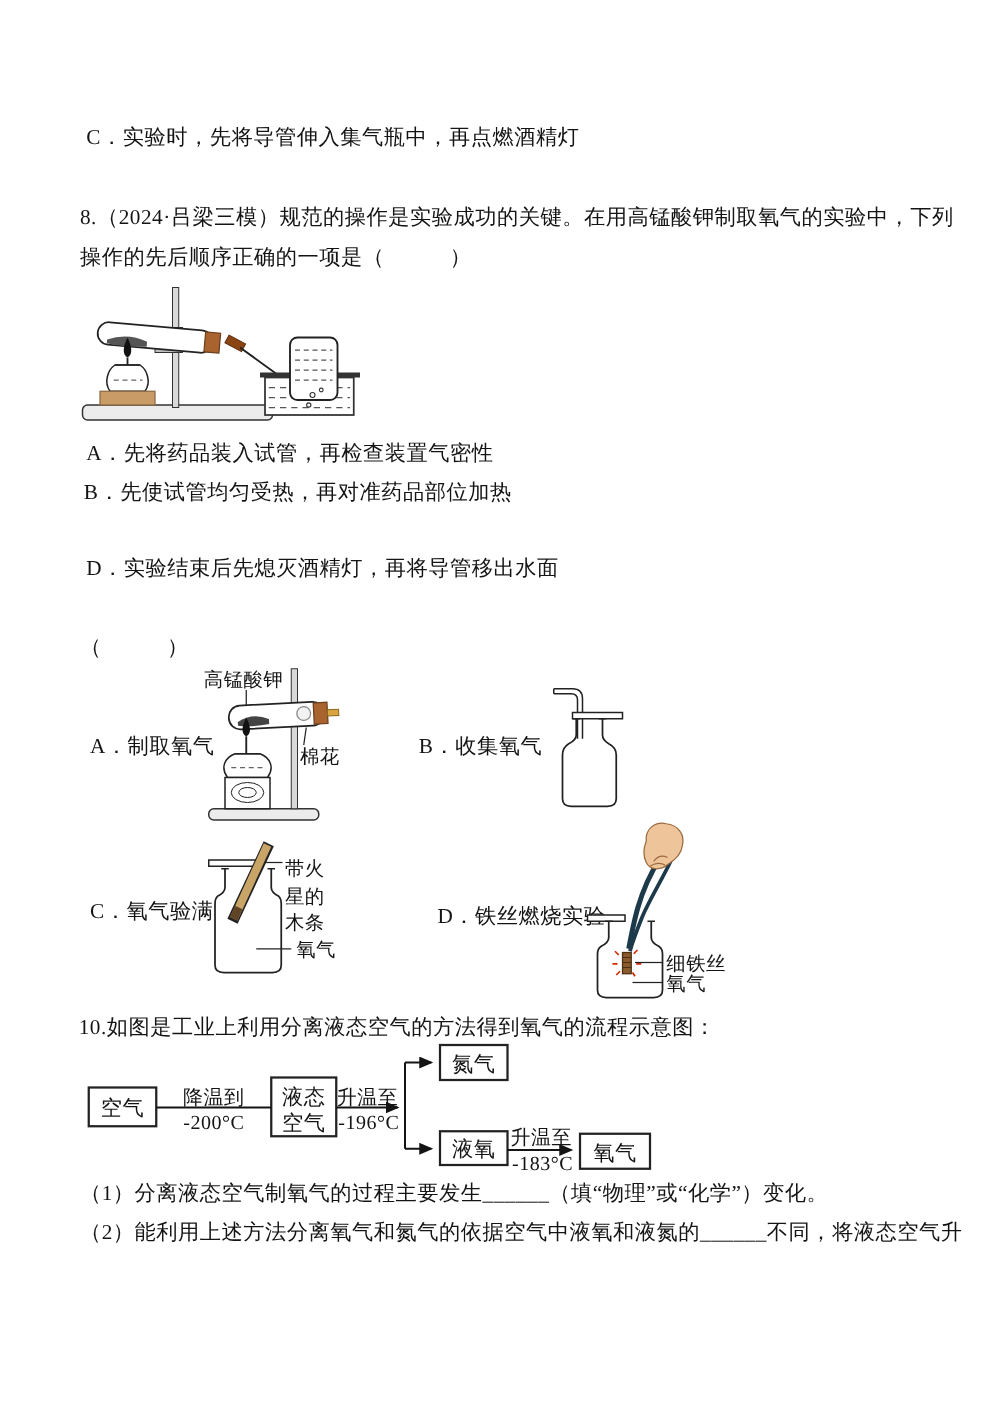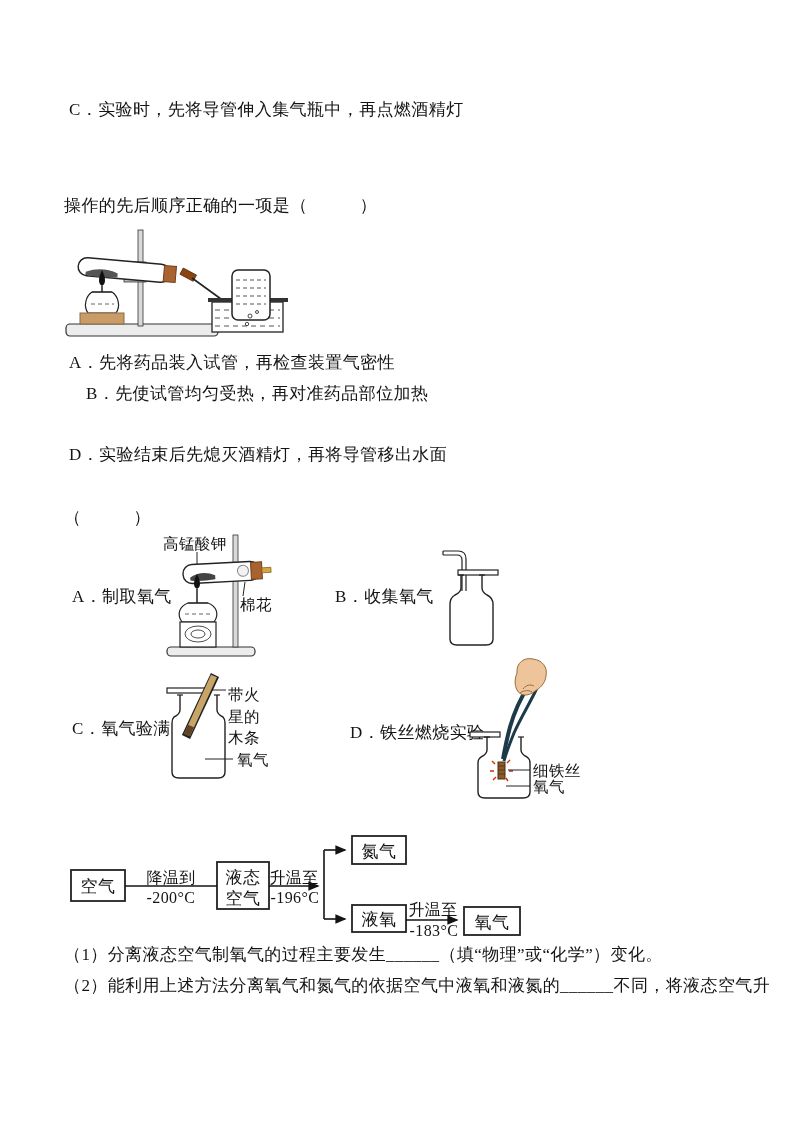--- a/index.html
+++ b/index.html
@@ -28,20 +28,21 @@
   .fig .flowbox-label{font-size:17px;}
   .fig .flowarrow-label{font-size:16px;}
 </style>
 </head>
 <body>
 
 <div class="page">
 
   <div class="t" style="left:69px;top:99px">C．实验时，先将导管伸入集气瓶中，再点燃酒精灯</div>
 
+  <div class="t" style="left:64px;top:163px">8.（2024·吕梁三模）规范的操作是实验成功的关键。在用高锰酸钾制取氧气的实验中，下列</div>
   <div class="t" style="left:64px;top:195px">操作的先后顺序正确的一项是（　　　）</div>
 
   <svg class="fig" style="left:64px;top:228px" width="240" height="124" viewBox="0 0 240 124">
 
     <rect x="2" y="96" width="152" height="12" rx="4" fill="#ececec" stroke="#333" stroke-width="1.2"></rect>
     <rect x="74" y="2" width="5" height="96" fill="#d9d9d9" stroke="#333" stroke-width="0.8"></rect>
     <rect x="60" y="34" width="22" height="7" fill="#bfbfbf" stroke="#333" stroke-width="0.8"></rect>
     <rect x="60" y="47" width="22" height="7" fill="#bfbfbf" stroke="#333" stroke-width="0.8"></rect>
 
     <g transform="rotate(5 60 42)">
@@ -74,21 +75,21 @@
         <line x1="172" y1="76" x2="202" y2="76"></line>
     </g>
     <g stroke="#333" stroke-width="0.9" fill="none">
       <circle cx="186" cy="88" r="2"></circle>
         <circle cx="193" cy="84" r="1.5"></circle>
         <circle cx="183" cy="96" r="1.7"></circle>
     </g>
   </svg>
 
   <div class="t" style="left:69px;top:352px">A．先将药品装入试管，再检查装置气密性</div>
-  <div class="t" style="left:86px;top:383px">B．先使试管均匀受热，再对准药品部位加热</div>
+  <div class="t" style="left:67px;top:383px">B．先使试管均匀受热，再对准药品部位加热</div>
   <div class="t" style="left:69px;top:444px">D．实验结束后先熄灭酒精灯，再将导管移出水面</div>
 
   <div class="t" style="left:64px;top:507px">（　　　）</div>
 
   <div class="t" style="left:72px;top:586px">A．制取氧气</div>
   <div class="t" style="left:335px;top:586px">B．收集氧气</div>
   <div class="t" style="left:72px;top:718px">C．氧气验满</div>
   <div class="t" style="left:350px;top:722px">D．铁丝燃烧实验</div>
 
   <svg class="fig" style="left:130px;top:526px" width="175" height="136" viewBox="0 0 175 136">
@@ -168,20 +169,21 @@
     </g>
     <g stroke="#d42a00" stroke-width="1.4">
       <path d="M72,106 L75,109 M90,105 L87,108 M70,116 L74,116 M89,116 L93,116 M73,125 L76,122 M88,126 L86,123"></path>
     </g>
     <line x1="88" y1="115" x2="110" y2="115" stroke="#222" stroke-width="1"></line>
     <text x="113" y="121">细铁丝</text>
     <line x1="86" y1="131" x2="110" y2="131" stroke="#222" stroke-width="1"></line>
     <text x="113" y="137">氧气</text>
   </svg>
 
+  <div class="t" style="left:63px;top:811px">10.如图是工业上利用分离液态空气的方法得到氧气的流程示意图：</div>
 
   <svg class="fig" style="left:62px;top:833px" width="490" height="108" viewBox="0 0 490 108">
     <defs>
       <marker id="ah" markerWidth="8" markerHeight="8" refX="6" refY="3" orient="auto">
         <path d="M0,0 L7,3 L0,6 Z" fill="#141414"></path>
       </marker>
     </defs>
     <g fill="none" stroke="#222" stroke-width="1.8">
       <rect x="9" y="37" width="54" height="31"></rect>
       <rect x="155" y="29" width="52" height="47"></rect>

